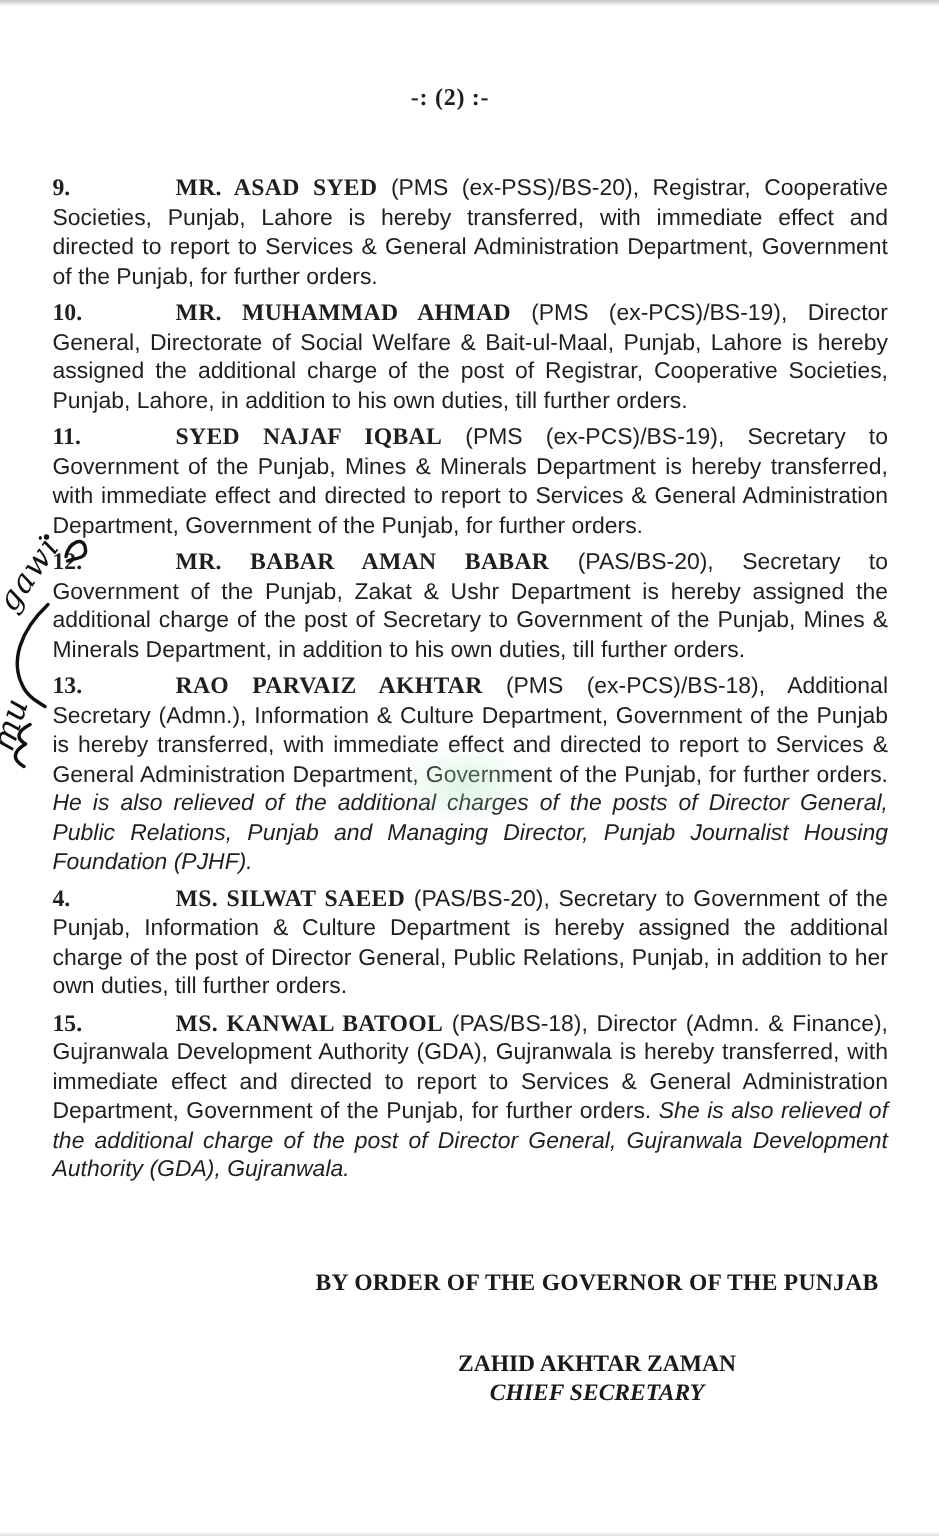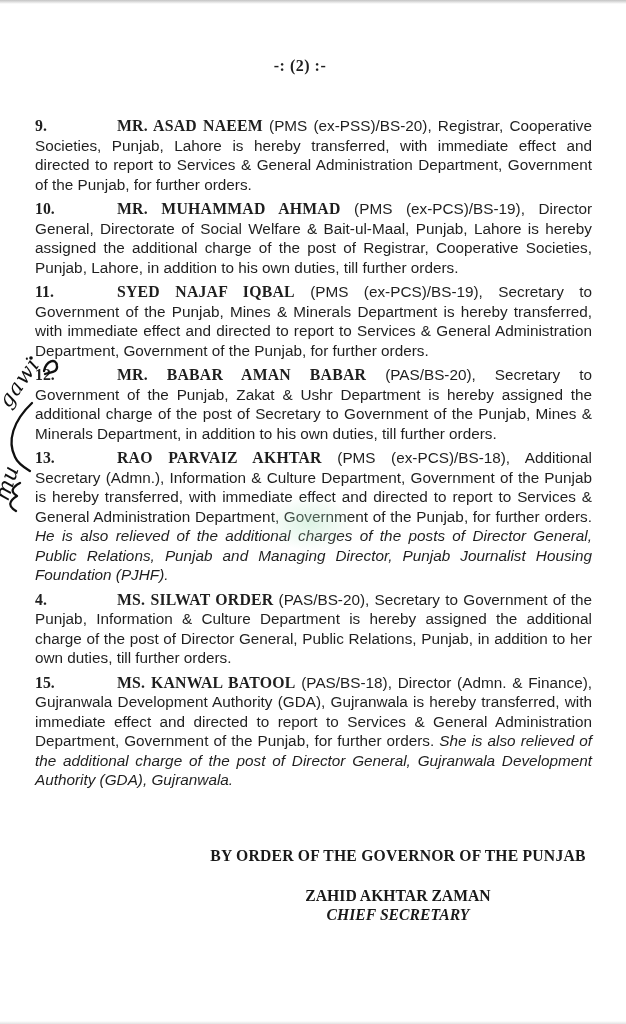--- a/index.html
+++ b/index.html
@@ -32,21 +32,21 @@
   }
   .pname {
     font-family:"Liberation Serif", serif; font-weight:bold; font-size:15.8px;
     letter-spacing:0.2px;
   }
   .pitalic { font-style:italic; }
   .signature {
     position:absolute; left:208px; top:847px; width:380px; text-align:center;
     font-family:"Liberation Serif", serif; font-weight:bold; color:#1a1a1a;
   }
-  .order-line { font-size:15.7px; margin-bottom:21px; letter-spacing:0.2px; }
+  .order-line { font-size:15.7px; margin-bottom:35px; letter-spacing:0.2px; }
   .sig-name  { font-size:15.7px; line-height:19px;text-align:center; }
   .sig-title { font-size:15.7px; line-height:19px;font-style:italic; }
   .smudge {
     position:absolute; left:262px; top:495px; width:96px; height:56px;
     background:radial-gradient(ellipse at center, rgba(174,227,192,0.42), rgba(174,227,192,0) 68%);
     pointer-events:none;
   }
   .marginalia { position:absolute; left:0; top:325px; overflow:visible; }
   .marginalia path { stroke:#101010; stroke-width:2.3; fill:none;
     stroke-linecap:round; stroke-linejoin:round; }
@@ -57,31 +57,31 @@
 </head>
 <body>
 
 <div class="page">
 
   <div class="scan-top-edge"></div>
 
   <div class="page-number">-: (2) :-</div>
 
   <div class="content">
-    <p class="para"><span class="pnum">9.</span><span class="pname">MR. ASAD NAEEM</span><span class="pbody"> (PMS (ex-PSS)/BS-20), Registrar, Cooperative Societies, Punjab, Lahore is hereby transferred, with immediate effect and directed to report to Services &amp; General Administration Department, Government of the Punjab, for further orders.</span><span class="pitalic"></span></p>
+    <p class="para"><span class="pnum">9.</span><span class="pname">MR. ASAD SYED</span><span class="pbody"> (PMS (ex-PSS)/BS-20), Registrar, Cooperative Societies, Punjab, Lahore is hereby transferred, with immediate effect and directed to report to Services &amp; General Administration Department, Government of the Punjab, for further orders.</span><span class="pitalic"></span></p>
 
     <p class="para"><span class="pnum">10.</span><span class="pname">MR. MUHAMMAD AHMAD</span><span class="pbody"> (PMS (ex-PCS)/BS-19), Director General, Directorate of Social Welfare &amp; Bait-ul-Maal, Punjab, Lahore is hereby assigned the additional charge of the post of Registrar, Cooperative Societies, Punjab, Lahore, in addition to his own duties, till further orders.</span><span class="pitalic"></span></p>
 
     <p class="para"><span class="pnum">11.</span><span class="pname">SYED NAJAF IQBAL</span><span class="pbody"> (PMS (ex-PCS)/BS-19), Secretary to Government of the Punjab, Mines &amp; Minerals Department is hereby transferred, with immediate effect and directed to report to Services &amp; General Administration Department, Government of the Punjab, for further orders.</span><span class="pitalic"></span></p>
 
     <p class="para"><span class="pnum">12.</span><span class="pname">MR. BABAR AMAN BABAR</span><span class="pbody"> (PAS/BS-20), Secretary to Government of the Punjab, Zakat &amp; Ushr Department is hereby assigned the additional charge of the post of Secretary to Government of the Punjab, Mines &amp; Minerals Department, in addition to his own duties, till further orders.</span><span class="pitalic"></span></p>
 
     <p class="para"><span class="pnum">13.</span><span class="pname">RAO PARVAIZ AKHTAR</span><span class="pbody"> (PMS (ex-PCS)/BS-18), Additional Secretary (Admn.), Information &amp; Culture Department, Government of the Punjab is hereby transferred, with immediate effect and directed to report to Services &amp; General Administration Department, Government of the Punjab, for further orders.</span><span class="pitalic"> He is also relieved of the additional charges of the posts of Director General, Public Relations, Punjab and Managing Director, Punjab Journalist Housing Foundation (PJHF).</span></p>
 
-    <p class="para"><span class="pnum">4.</span><span class="pname">MS. SILWAT ORDER</span><span class="pbody"> (PAS/BS-20), Secretary to Government of the Punjab, Information &amp; Culture Department is hereby assigned the additional charge of the post of Director General, Public Relations, Punjab, in addition to her own duties, till further orders.</span><span class="pitalic"></span></p>
+    <p class="para"><span class="pnum">4.</span><span class="pname">MS. SILWAT SAEED</span><span class="pbody"> (PAS/BS-20), Secretary to Government of the Punjab, Information &amp; Culture Department is hereby assigned the additional charge of the post of Director General, Public Relations, Punjab, in addition to her own duties, till further orders.</span><span class="pitalic"></span></p>
 
     <p class="para"><span class="pnum">15.</span><span class="pname">MS. KANWAL BATOOL</span><span class="pbody"> (PAS/BS-18), Director (Admn. &amp; Finance), Gujranwala Development Authority (GDA), Gujranwala is hereby transferred, with immediate effect and directed to report to Services &amp; General Administration Department, Government of the Punjab, for further orders.</span><span class="pitalic"> She is also relieved of the additional charge of the post of Director General, Gujranwala Development Authority (GDA), Gujranwala.</span></p>
   </div>
 
   <div class="smudge"></div>
 
   <svg class="marginalia" width="90" height="200" viewBox="0 0 90 200">
 
     <path d="M44,46 c2,-10 12,-14 13,-5 c1,7 -8,6 -12,8"></path>
 

